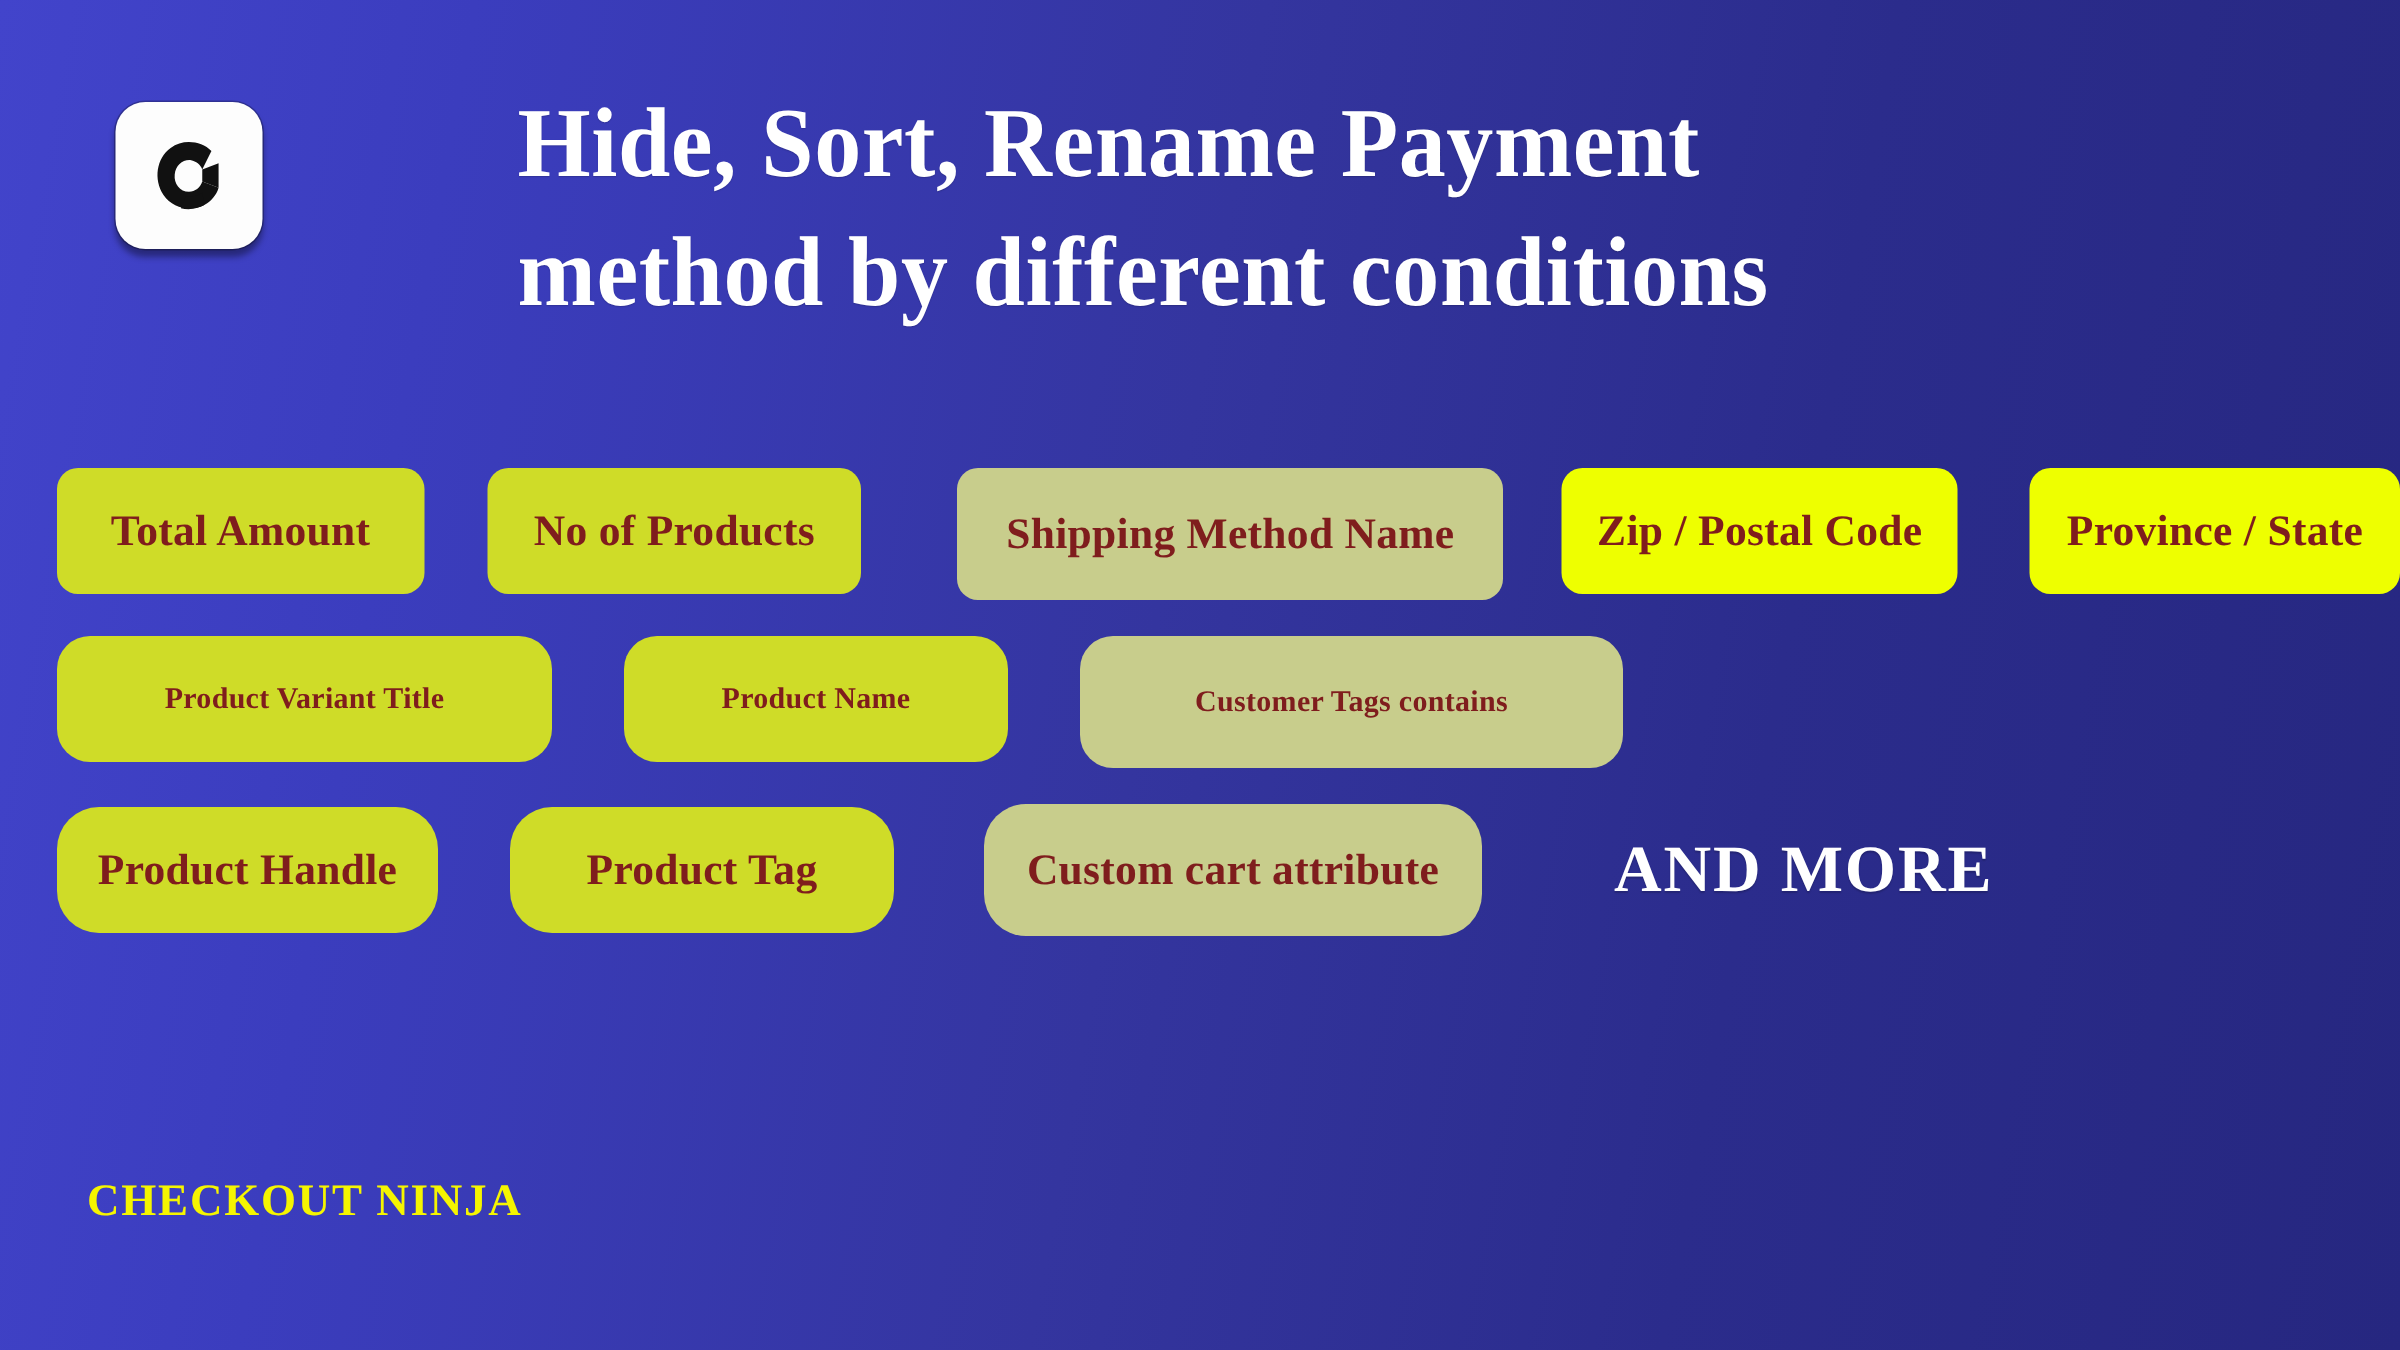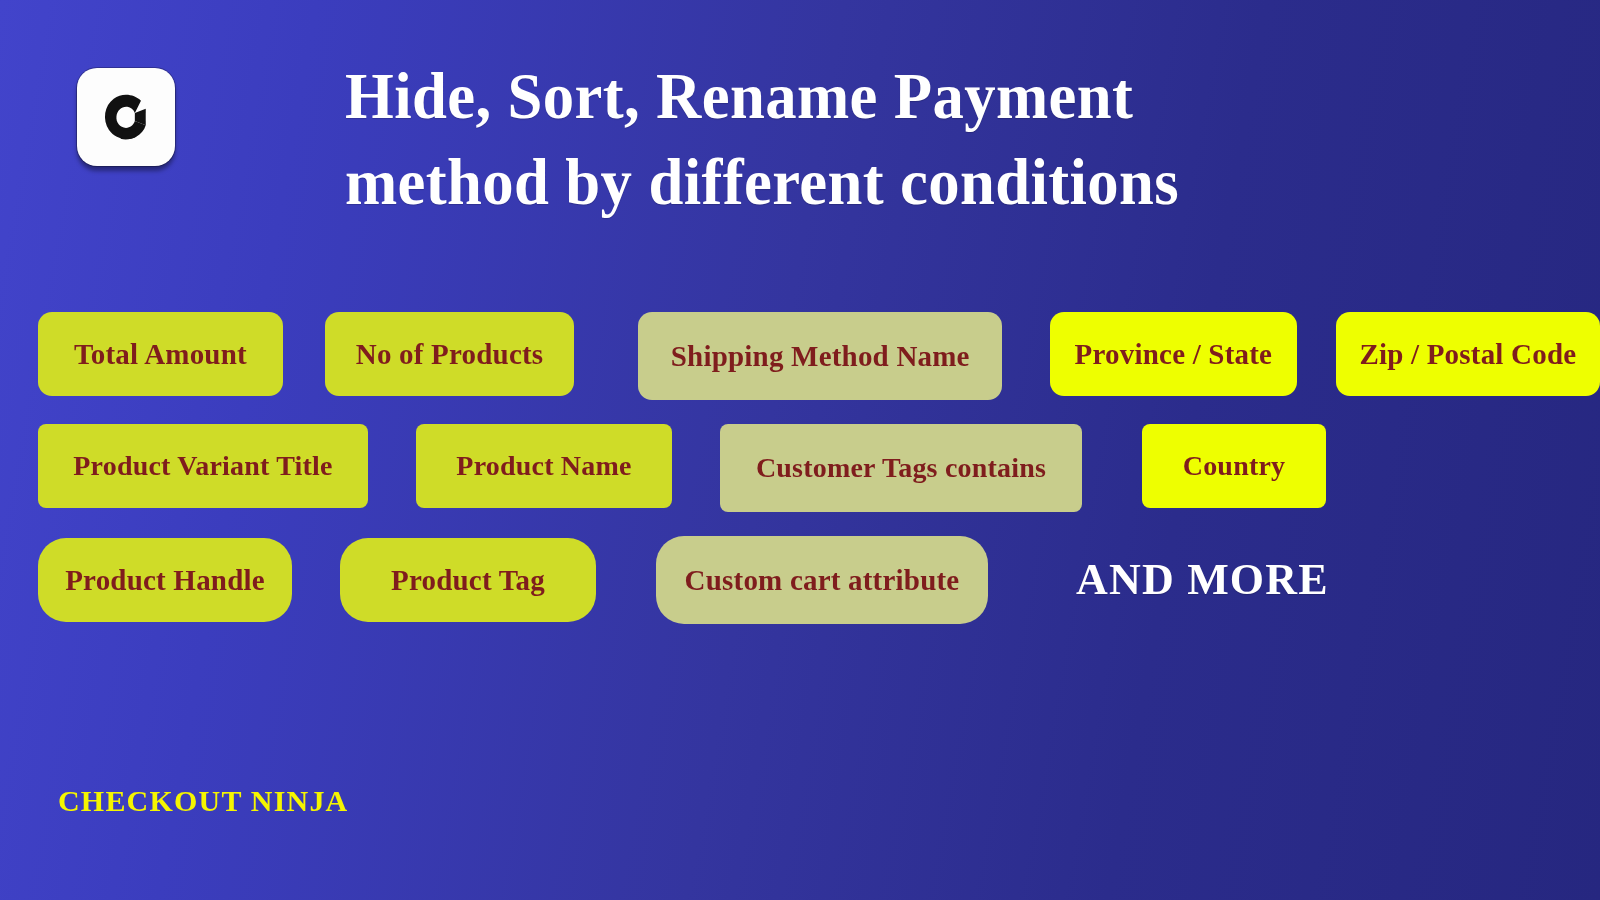--- a/index.html
+++ b/index.html
@@ -107,21 +107,21 @@
 
   
   .row-1 .pill { height: 84px; font-size: 29px; border-radius: 14px; }
   .p-total-amount       { width: 250px; }
   .p-no-of-products     { width: 255px; margin-left: 20px; }
   .p-shipping-method    { width: 372px; height: 88px !important; margin-left: 42px; font-size: 28px; border-radius: 16px; }
   .p-province-state     { width: 252px; margin-left: 26px; }
   .p-zip-postal         { width: 270px; margin-left: 17px; }
 
   
-  .row-2 .pill { height: 84px; font-size: 28px; border-radius: 8px; }
+  .row-2 .pill { height: 84px; font-size: 20px; border-radius: 22px; }
   .p-variant-title      { width: 330px; }
   .p-product-name       { width: 256px; margin-left: 24px; }
   .p-customer-tags      { width: 362px; height: 88px !important; margin-left: 24px; font-size: 28px; border-radius: 18px; }
   .p-country            { width: 184px; margin-left: 36px; }
 
   
   .row-3 .pill { height: 84px; font-size: 29px; border-radius: 28px; }
   .p-product-handle     { width: 254px; }
   .p-product-tag        { width: 256px; margin-left: 24px; }
   .p-custom-cart-attr   { width: 332px; height: 88px !important; margin-left: 36px; font-size: 28px; border-radius: 18px; }
@@ -174,29 +174,28 @@
     </div>
 
   </div>
 
   <div class="rows">
 
     <div class="pill-row row-1">
       <div class="pill tone-standard p-total-amount">Total Amount</div>
       <div class="pill tone-standard p-no-of-products">No of Products</div>
       <div class="pill tone-muted p-shipping-method">Shipping Method Name</div>
+      <div class="pill tone-bright p-zip-postal">Zip / Postal Code</div>
       <div class="pill tone-bright p-province-state">Province / State</div>
-      <div class="pill tone-bright p-zip-postal">Zip / Postal Code</div>
     </div>
 
     <div class="pill-row row-2">
       <div class="pill tone-standard p-variant-title">Product Variant Title</div>
       <div class="pill tone-standard p-product-name">Product Name</div>
       <div class="pill tone-muted p-customer-tags">Customer Tags contains</div>
-      <div class="pill tone-bright p-country">Country</div>
     </div>
 
     <div class="pill-row row-3">
       <div class="pill tone-standard p-product-handle">Product Handle</div>
       <div class="pill tone-standard p-product-tag">Product Tag</div>
       <div class="pill tone-muted p-custom-cart-attr">Custom cart attribute</div>
       <div class="and-more">AND MORE</div>
     </div>
 
   </div>

